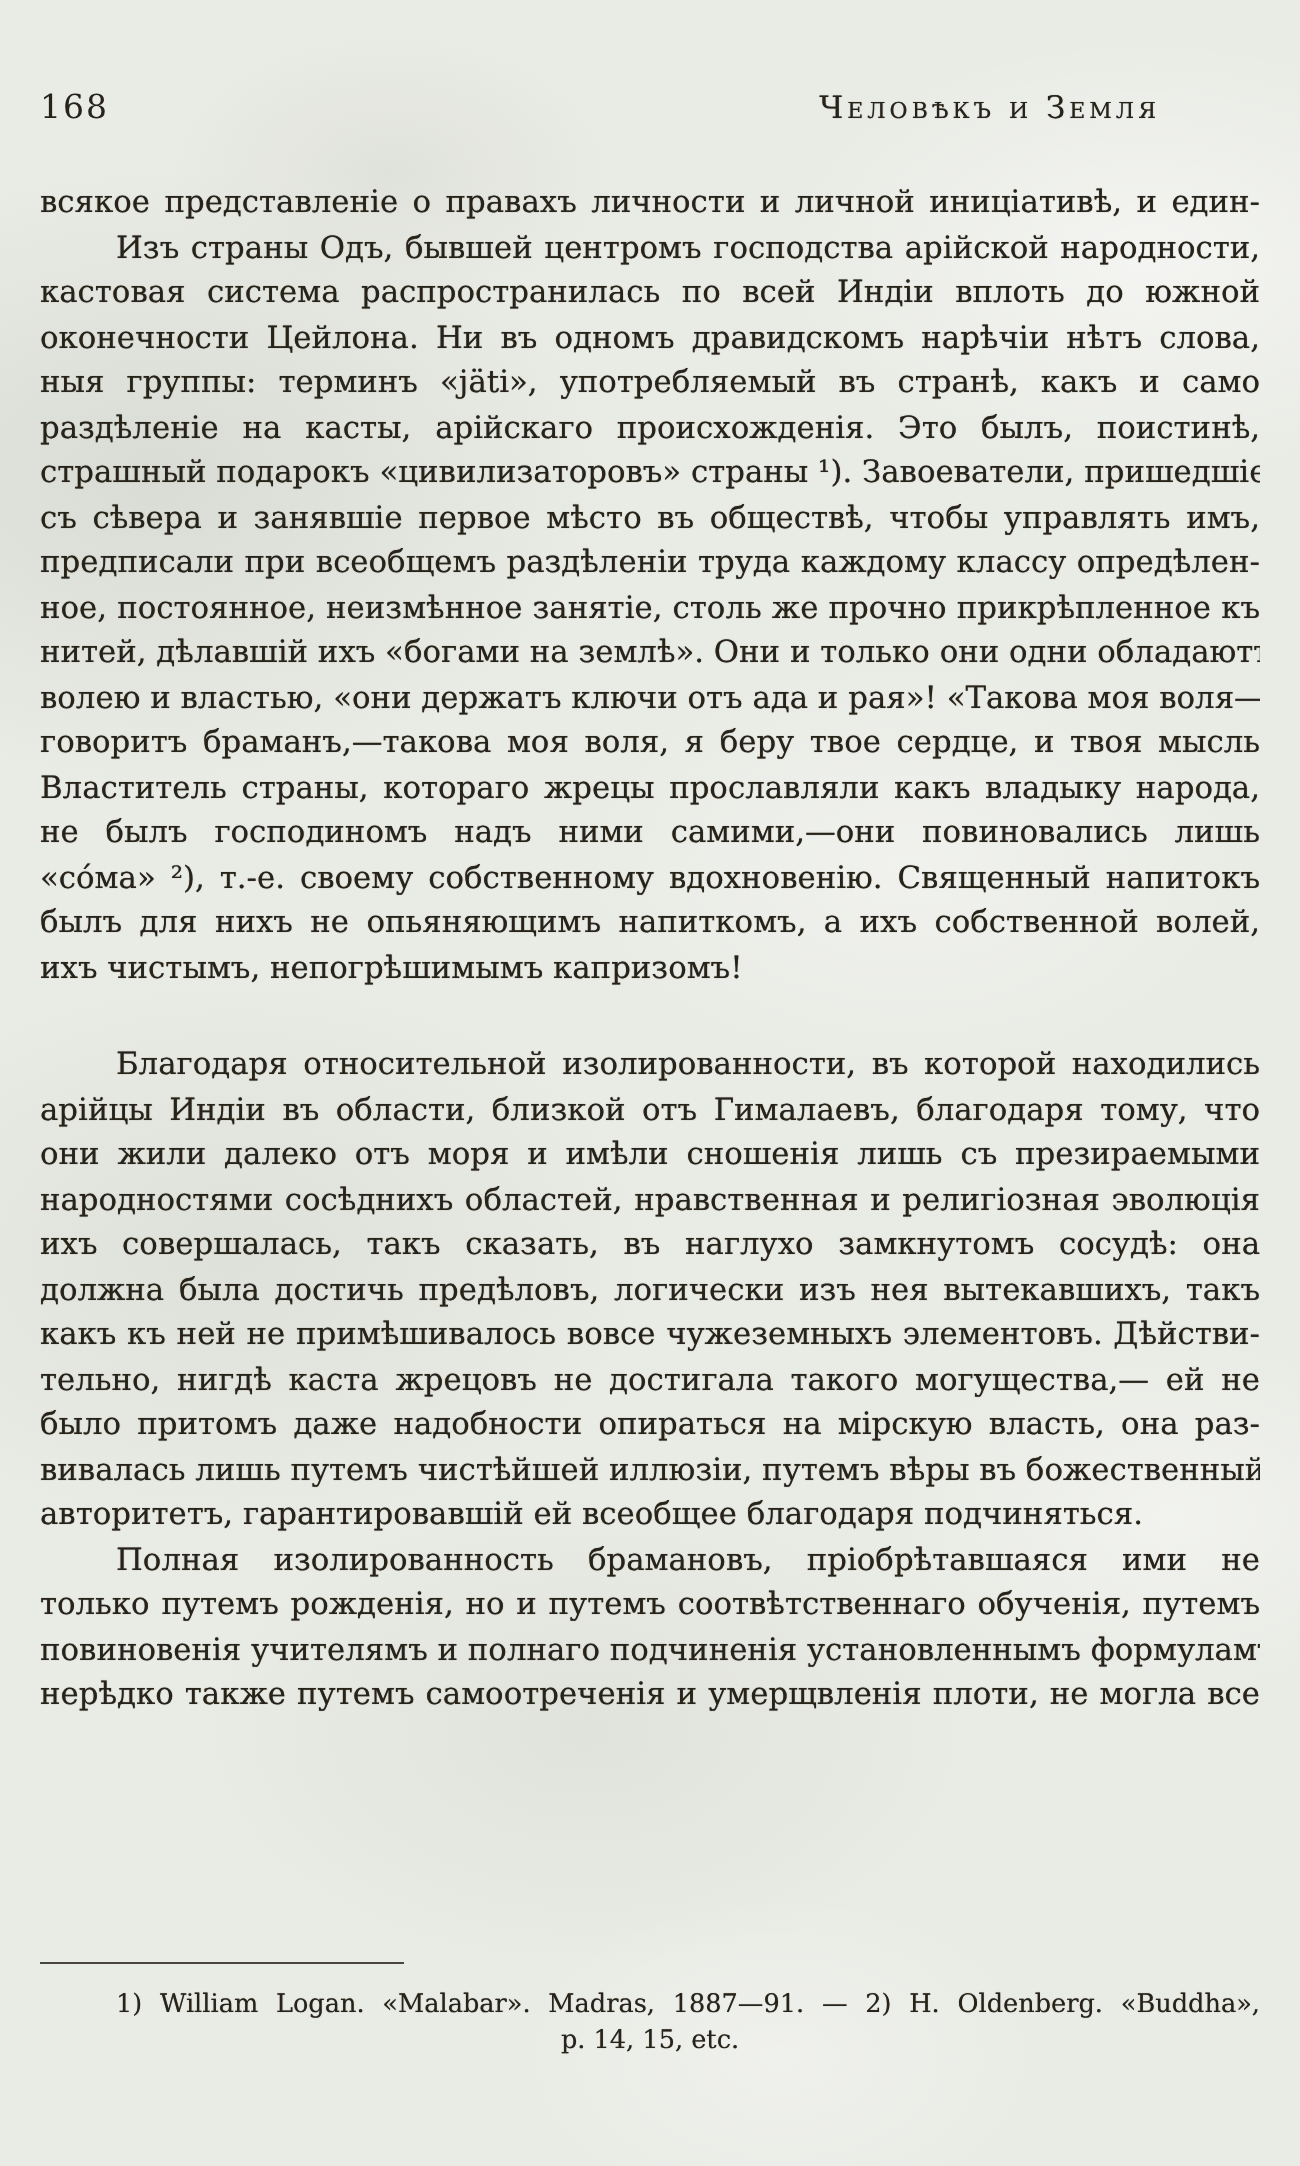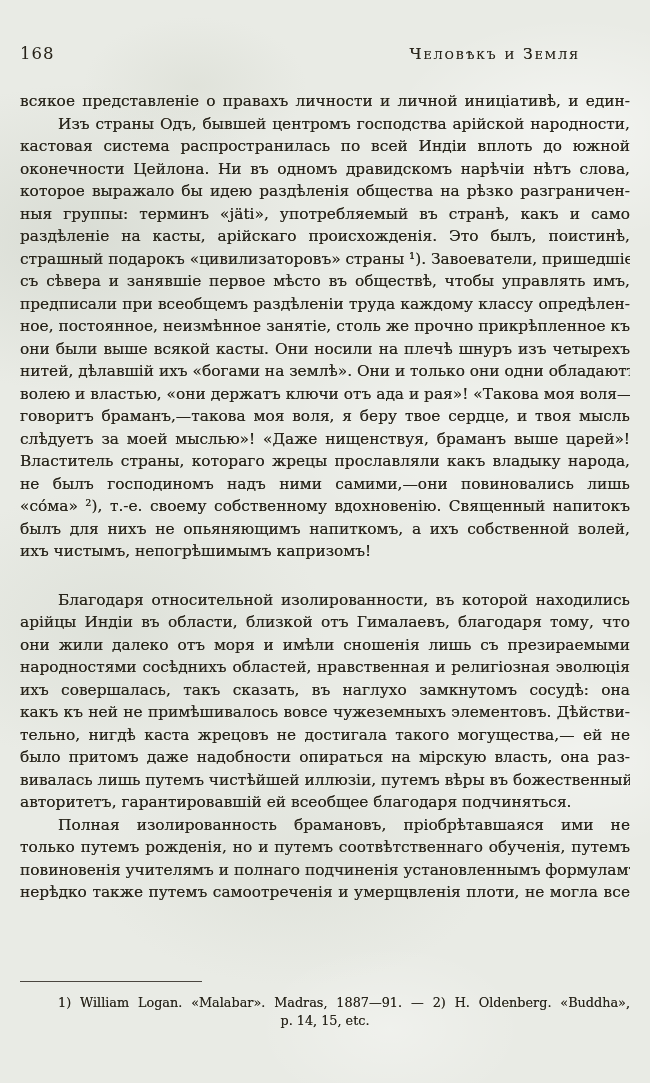--- a/index.html
+++ b/index.html
@@ -70,44 +70,42 @@
   </div>
 
   <div class="body-text">
       <div class="para">
         <div class="line">всякое представленіе о правахъ личности и личной иниціативѣ, и един-</div>
       </div>
       <div class="para">
         <div class="line indent">Изъ страны Одъ, бывшей центромъ господства арійской народности,</div>
         <div class="line">кастовая система распространилась по всей Индіи вплоть до южной</div>
         <div class="line">оконечности Цейлона. Ни въ одномъ дравидскомъ нарѣчіи нѣтъ слова,</div>
-        <div class="line">которое выражало бы идею раздѣленія общества на рѣзко разграничен-</div>
         <div class="line">ныя группы: терминъ «jäti», употребляемый въ странѣ, какъ и само</div>
         <div class="line">раздѣленіе на касты, арійскаго происхожденія. Это былъ, поистинѣ,</div>
         <div class="line">страшный подарокъ «цивилизаторовъ» страны ¹). Завоеватели, пришедшіе</div>
         <div class="line">съ сѣвера и занявшіе первое мѣсто въ обществѣ, чтобы управлять имъ,</div>
         <div class="line">предписали при всеобщемъ раздѣленіи труда каждому классу опредѣлен-</div>
         <div class="line">ное, постоянное, неизмѣнное занятіе, столь же прочно прикрѣпленное къ</div>
-        <div class="line">они были выше всякой касты. Они носили на плечѣ шнуръ изъ четырехъ</div>
         <div class="line">нитей, дѣлавшій ихъ «богами на землѣ». Они и только они одни обладаютъ</div>
         <div class="line">волею и властью, «они держатъ ключи отъ ада и рая»! «Такова моя воля—</div>
         <div class="line">говоритъ браманъ,—такова моя воля, я беру твое сердце, и твоя мысль</div>
-        <div class="line">слѣдуетъ за моей мыслью»! «Даже нищенствуя, браманъ выше царей»!</div>
         <div class="line">Властитель страны, котораго жрецы прославляли какъ владыку народа,</div>
         <div class="line">не былъ господиномъ надъ ними самими,—они повиновались лишь</div>
         <div class="line">«со́ма» ²), т.-е. своему собственному вдохновенію. Священный напитокъ</div>
         <div class="line">былъ для нихъ не опьяняющимъ напиткомъ, а ихъ собственной волей,</div>
         <div class="line end">ихъ чистымъ, непогрѣшимымъ капризомъ!</div>
       </div>
       <div class="para gap">
         <div class="line indent">Благодаря относительной изолированности, въ которой находились</div>
         <div class="line">арійцы Индіи въ области, близкой отъ Гималаевъ, благодаря тому, что</div>
         <div class="line">они жили далеко отъ моря и имѣли сношенія лишь съ презираемыми</div>
         <div class="line">народностями сосѣднихъ областей, нравственная и религіозная эволюція</div>
         <div class="line">ихъ совершалась, такъ сказать, въ наглухо замкнутомъ сосудѣ: она</div>
+        <div class="line">должна была достичь предѣловъ, логически изъ нея вытекавшихъ, такъ</div>
         <div class="line">какъ къ ней не примѣшивалось вовсе чужеземныхъ элементовъ. Дѣйстви-</div>
         <div class="line">тельно, нигдѣ каста жрецовъ не достигала такого могущества,— ей не</div>
         <div class="line">было притомъ даже надобности опираться на мірскую власть, она раз-</div>
         <div class="line">вивалась лишь путемъ чистѣйшей иллюзіи, путемъ вѣры въ божественный</div>
         <div class="line end">авторитетъ, гарантировавшій ей всеобщее благодаря подчиняться.</div>
       </div>
       <div class="para">
         <div class="line indent">Полная изолированность брамановъ, пріобрѣтавшаяся ими не</div>
         <div class="line">только путемъ рожденія, но и путемъ соотвѣтственнаго обученія, путемъ</div>
         <div class="line">повиновенія учителямъ и полнаго подчиненія установленнымъ формуламъ,</div>

